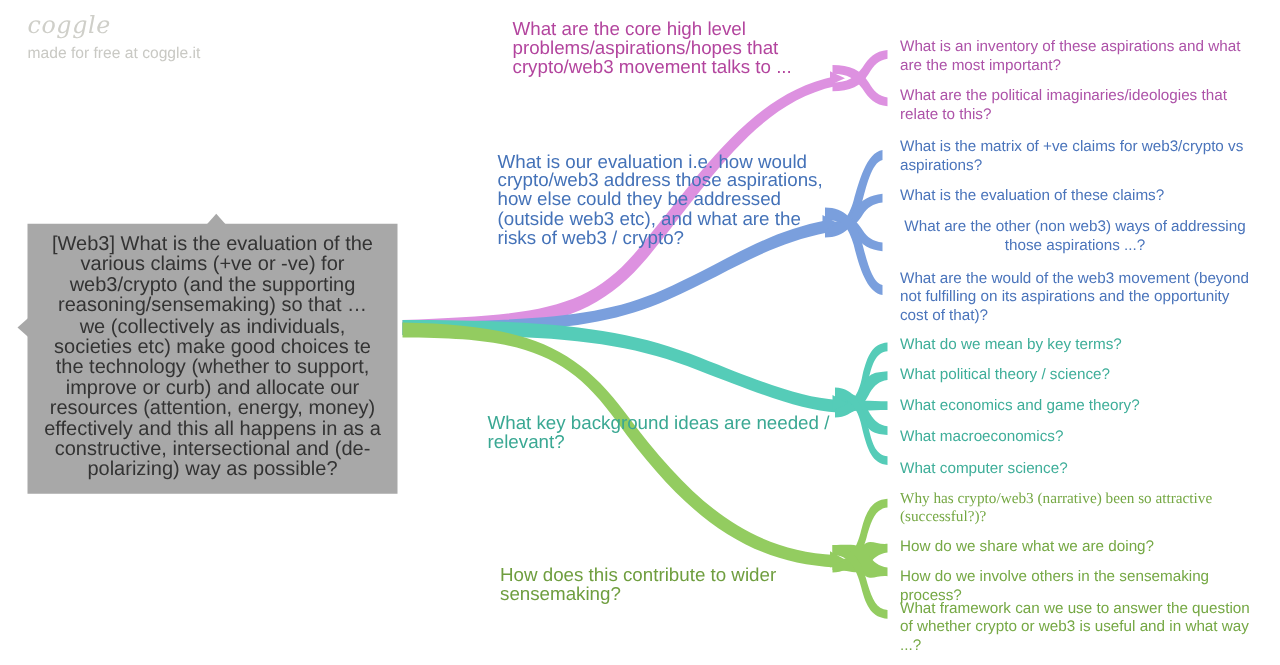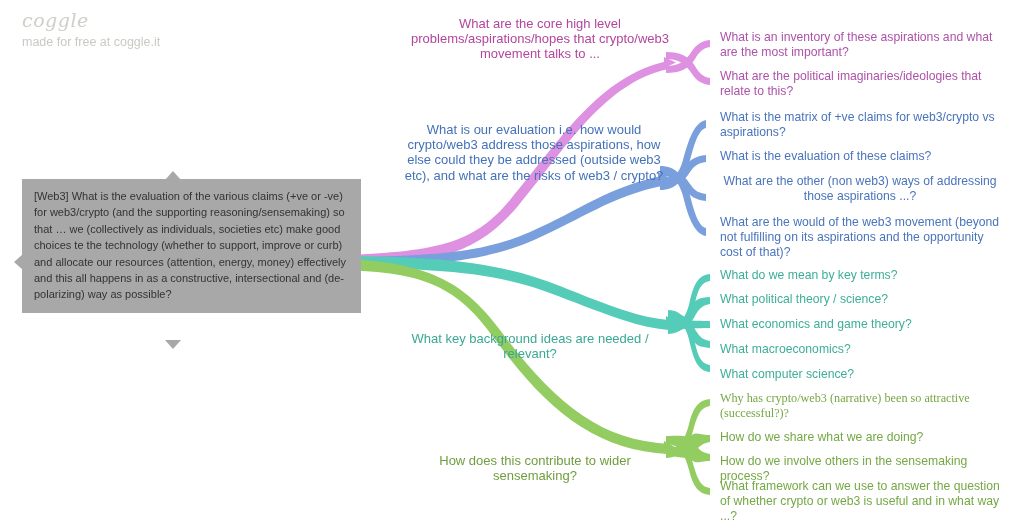--- a/index.html
+++ b/index.html
@@ -19,45 +19,46 @@
     font-style:italic;font-size:19px;color:#cfcfc9;letter-spacing:.5px;
     line-height:1.1;
   }
   .wm-sub{
     font-size:12.5px;color:#c9c9c4;margin-top:4px;line-height:1.2;
   }
 
   
   .root{
     position:absolute;
-    left:22px;top:179px;width:339px;
+    left:22px;top:179px;width:296px;
     background:#a8a8a8;
     box-sizing:border-box;
     padding:9px 12px 10px 12px;
     color:#333333;
-    font-size:11px;line-height:16.4px;
+    font-size:16px;line-height:16.4px;
+    text-align:center;
   }
   .root-arrow{
     position:absolute;width:0;height:0;
   }
   .ra-left{left:14px;top:254px;
     border-top:8px solid transparent;border-bottom:8px solid transparent;
     border-right:9px solid #a8a8a8;}
   .ra-top{left:165px;top:171px;
     border-left:8px solid transparent;border-right:8px solid transparent;
     border-bottom:9px solid #a8a8a8;}
   .ra-bottom{left:165px;top:340px;
     border-left:8px solid transparent;border-right:8px solid transparent;
     border-top:9px solid #a8a8a8;}
 
   
   .blabel{
     position:absolute;
-    font-size:13px;line-height:15.2px;
-    text-align:center;
+    font-size:15px;line-height:15.2px;
+    text-align:left;
     white-space:pre-line;
   }
   .leaf{
     position:absolute;
     font-size:12.2px;line-height:15.2px;
     text-align:left;
   }
   .c-purple{color:#b3459e;}
   .c-blue{color:#4472b8;}
   .c-teal{color:#3aa893;}

